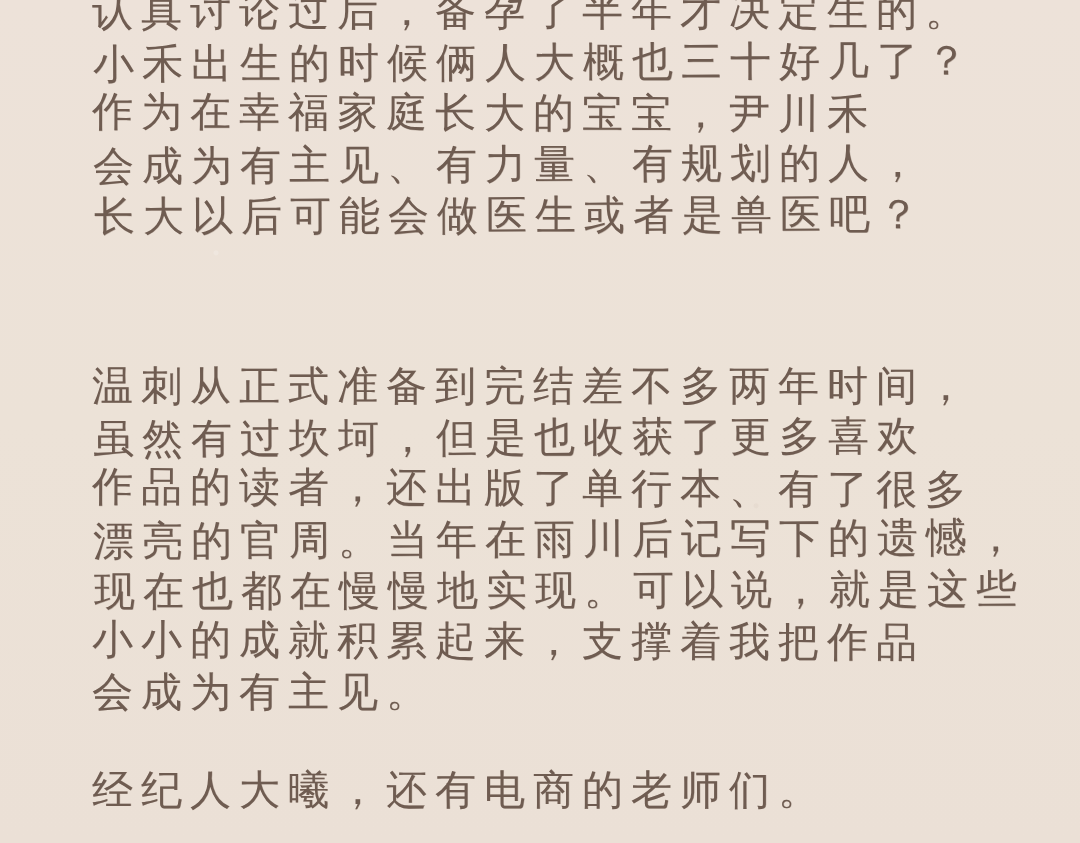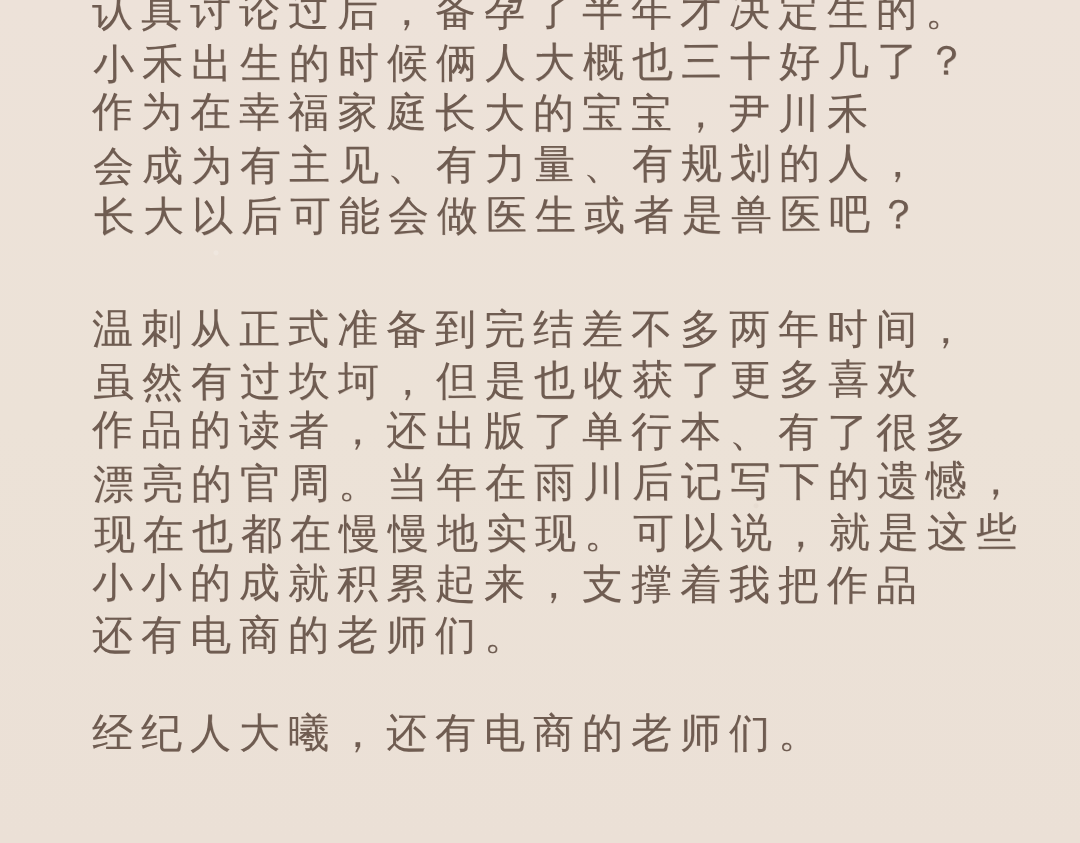--- a/index.html
+++ b/index.html
@@ -22,21 +22,21 @@
     position: relative;
     width: 1080px;
     height: 843px;
     padding-left: 92px;
     box-sizing: border-box;
   }
   .paragraph {
     margin: 0;
   }
   .paragraph-1 { margin-top: -14px; }
-  .paragraph-2 { margin-top: 63px; }
+  .paragraph-2 { margin-top: 120px; }
   .paragraph-3 { margin-top: 47px; }
   .line {
     font-size: 41px;
     line-height: 51px;
     letter-spacing: 8px;
     white-space: nowrap;
     font-weight: 500;
     text-shadow: 0.4px 0.4px 0 rgba(111,92,81,0.35);
   }
   
@@ -57,20 +57,20 @@
     <div class="line">长大以后可能会做医生或者是兽医吧？</div>
   </div>
 
   <div class="paragraph paragraph-2">
     <div class="line">温刺从正式准备到完结差不多两年时间，</div>
     <div class="line">虽然有过坎坷，但是也收获了更多喜欢</div>
     <div class="line">作品的读者，还出版了单行本、有了很多</div>
     <div class="line">漂亮的官周。当年在雨川后记写下的遗憾，</div>
     <div class="line">现在也都在慢慢地实现。可以说，就是这些</div>
     <div class="line">小小的成就积累起来，支撑着我把作品</div>
-    <div class="line">还有电商的老师们。</div>
+    <div class="line">会成为有主见。</div>
   </div>
 
   <div class="paragraph paragraph-3">
     <div class="line">经纪人大曦，还有电商的老师们。</div>
   </div>
 
 </div>
 
 </body></html>

